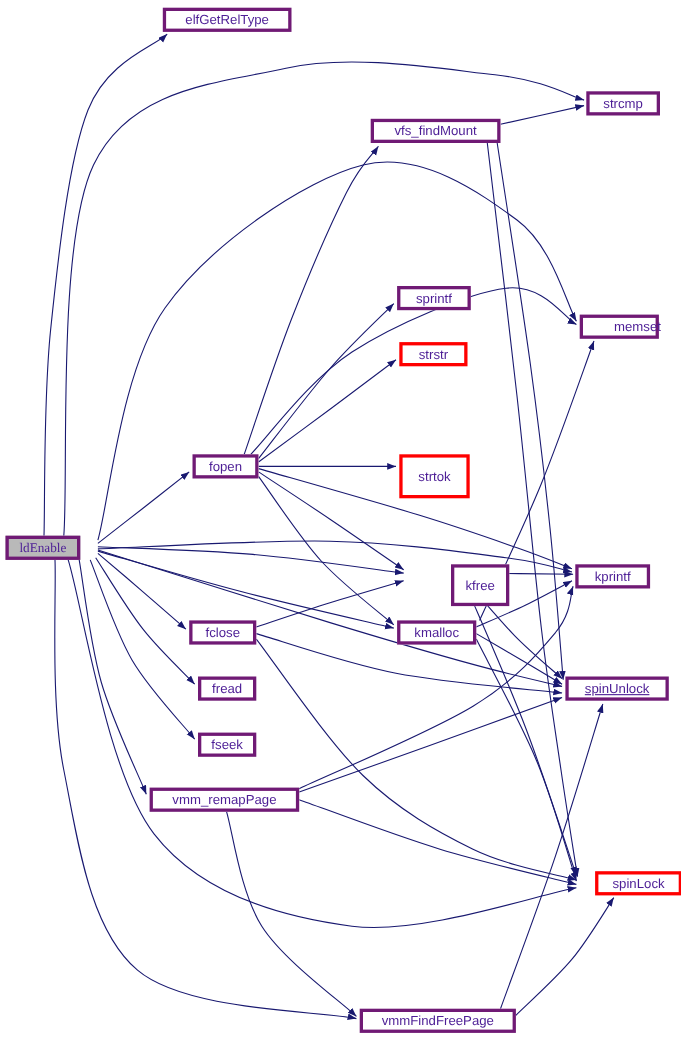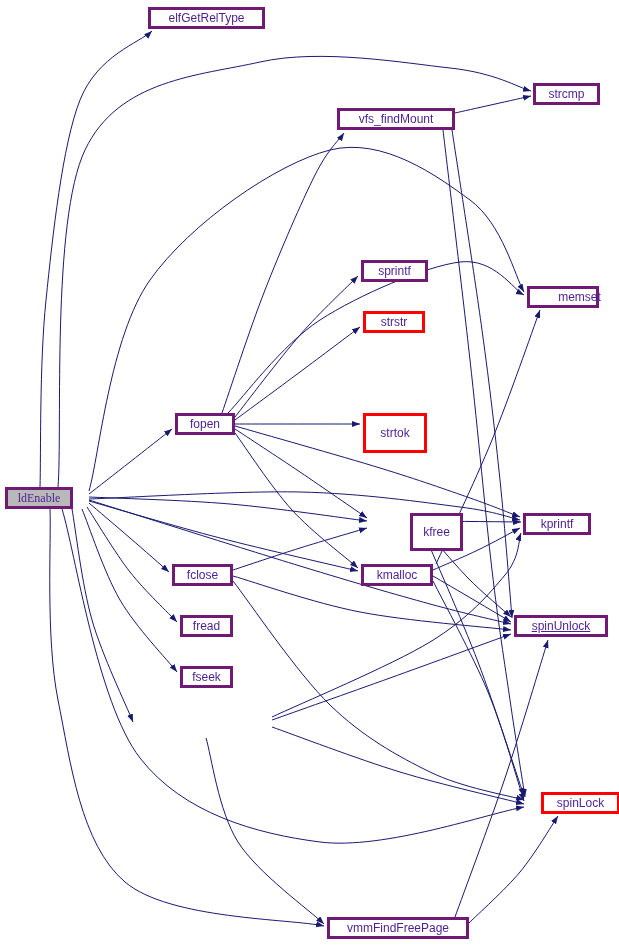--- a/index.html
+++ b/index.html
@@ -77,15 +77,16 @@
     <div class="node" style="left: 175px; top: 413px; width: 60px; height: 22px;">fopen</div>
     <div class="node truncated" style="left: 363px; top: 413px; width: 64px; height: 40px;">strtok</div>
     <div class="node current" style="left: 5px; top: 487px; width: 68px; height: 22px; font-family: Liberation Serif, serif;">ldEnable</div>
     <div class="node" style="left: 370px; top: 513px; width: 53px; height: 38px; margin-left: 40px;">kfree</div>
     <div class="node" style="left: 523px; top: 513px; width: 68px; height: 22px;">kprintf</div>
     <div class="node" style="left: 172px; top: 564px; width: 61px; height: 22px;">fclose</div>
     <div class="node" style="left: 361px; top: 564px; width: 72px; height: 22px;">kmalloc</div>
     <div class="node" style="left: 180px; top: 615px; width: 53px; height: 22px;">fread</div>
     <div class="node" style="left: 180px; top: 666px; width: 53px; height: 22px;">fseek</div>
     <div class="node" style="left: 514px; top: 615px; width: 94px; height: 22px; text-decoration: underline;">spinUnlock</div>
+    <div class="node" style="left: 136px; top: 716px; width: 136px; height: 22px;">vmm_remapPage</div>
     <div class="node truncated" style="left: 541px; top: 792px; width: 79px; height: 22px;">spinLock</div>
     <div class="node" style="left: 327px; top: 917px; width: 142px; height: 22px;">vmmFindFreePage</div>
   </div>
 
 </body></html>

